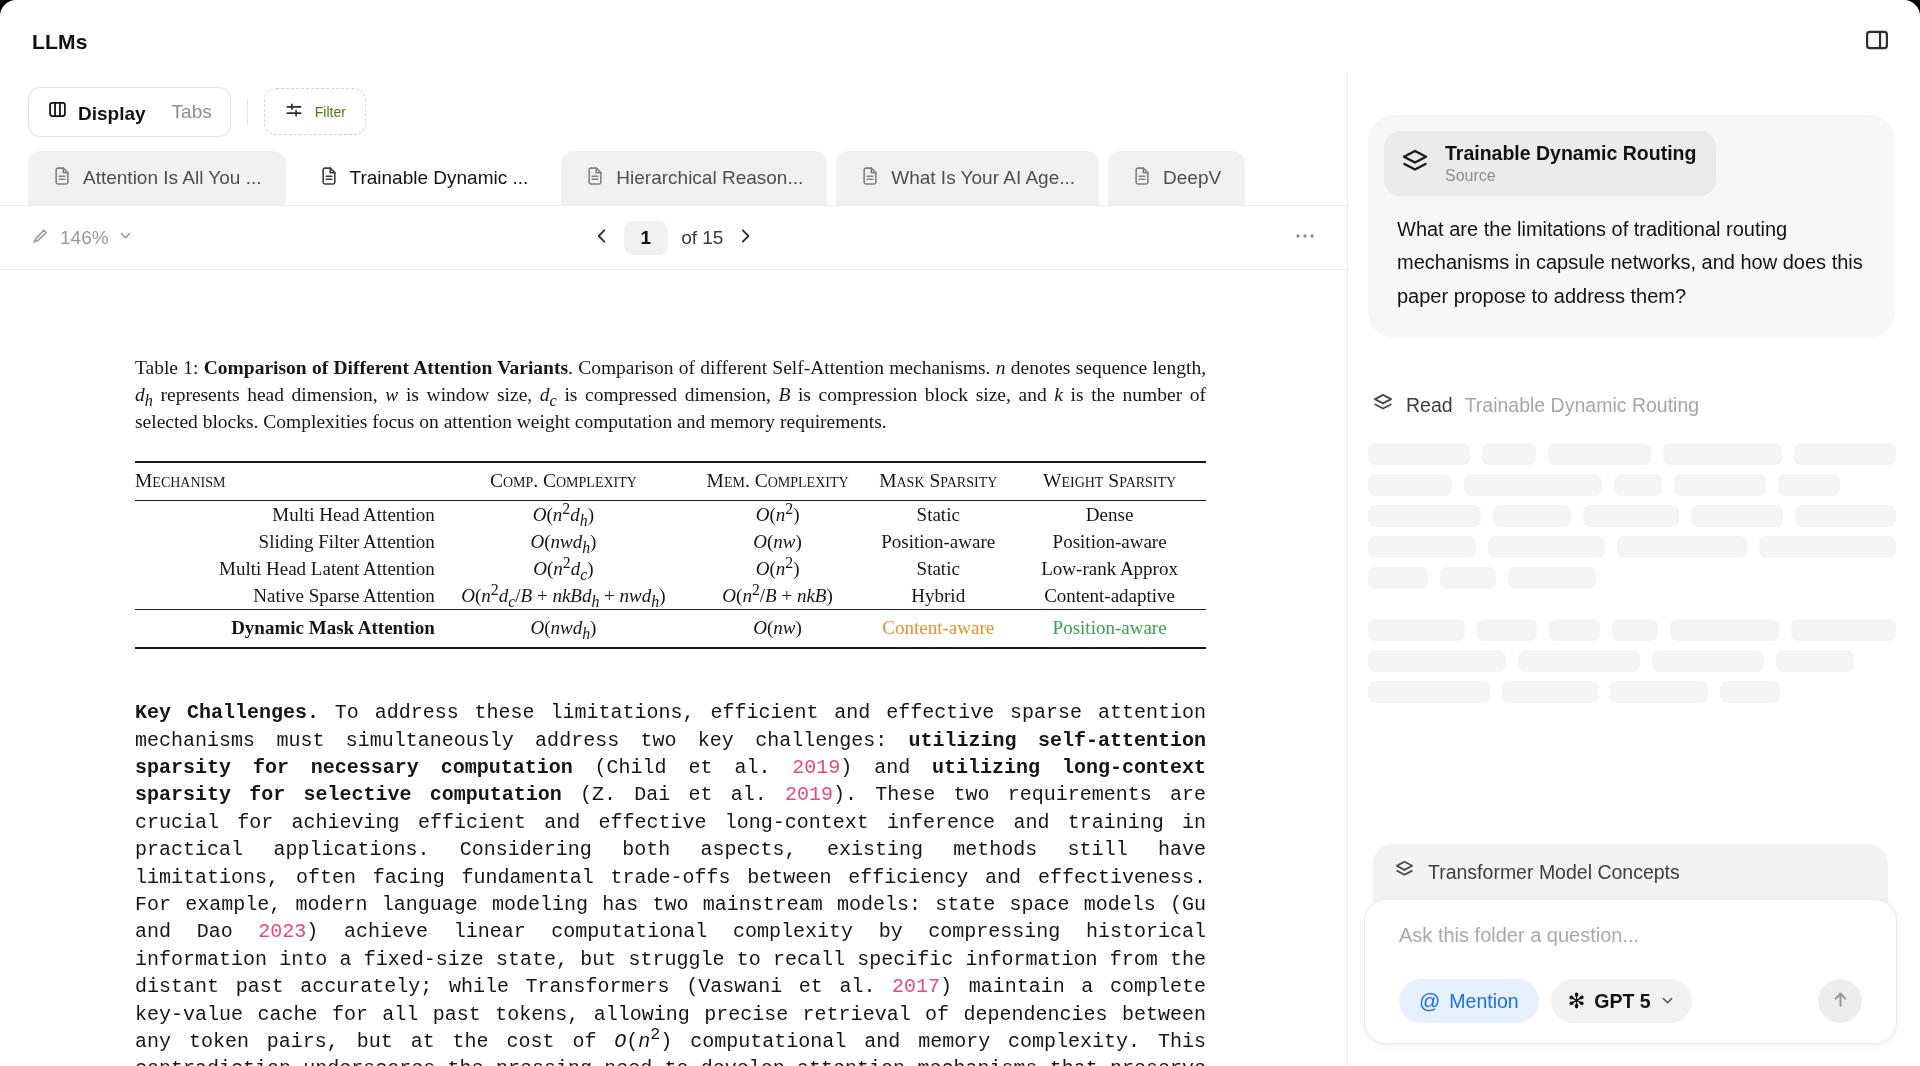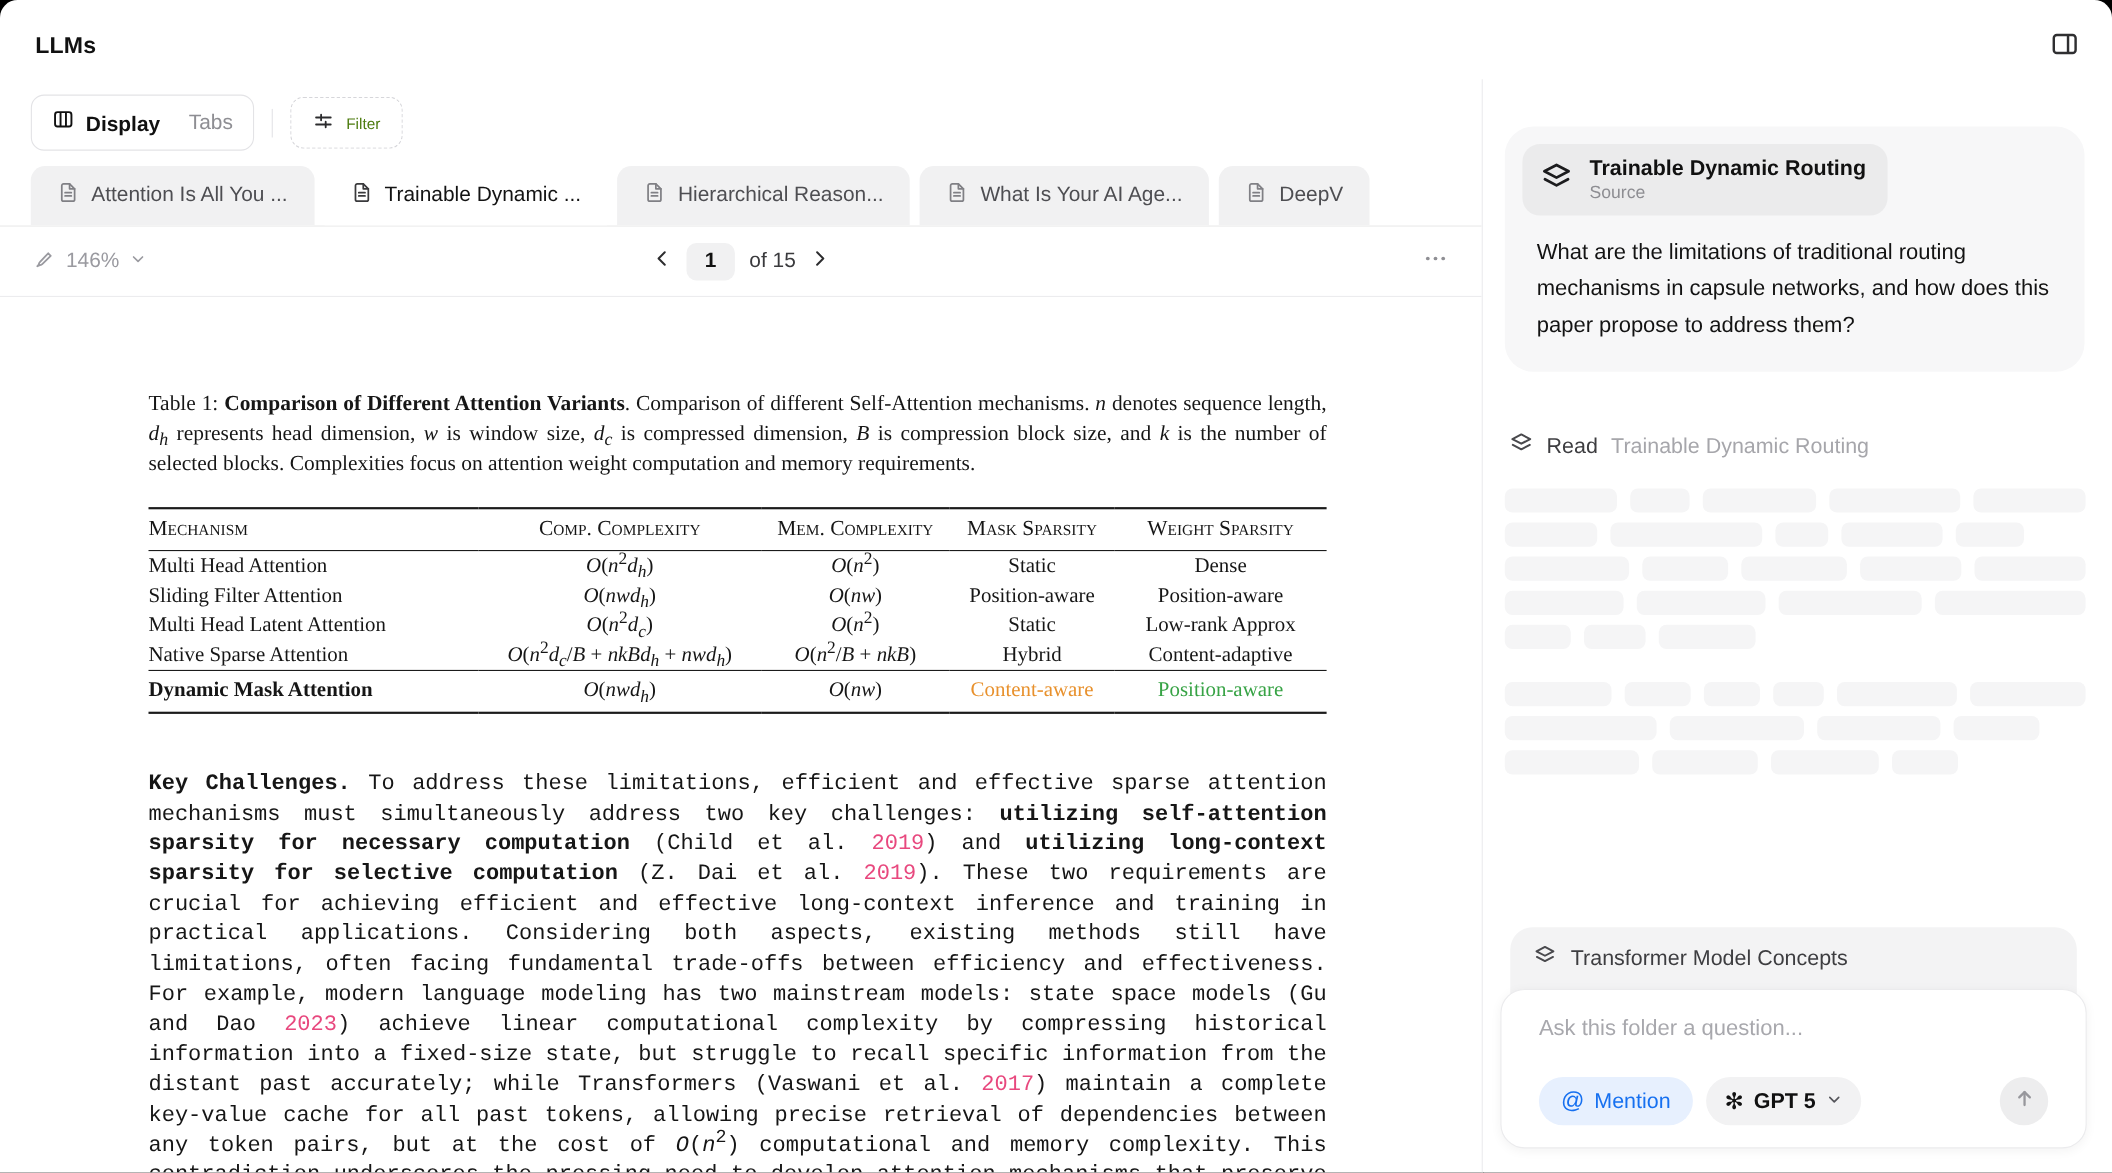--- a/index.html
+++ b/index.html
@@ -56,21 +56,21 @@
   
   .doc { padding:84px 0 0 135px; width:1346px; font-family:"Liberation Serif", serif; color:#161616; }
   .doc-inner { width:1071px; }
   .caption { font-size:19.5px; line-height:1.39; text-align:justify; }
   .paper-table { width:100%; margin-top:26px; border-collapse:collapse; font-size:19px;
     border-top:2px solid #1b1b1b; border-bottom:2px solid #1b1b1b; }
   .paper-table th { font-weight:normal; font-variant:small-caps; font-size:19.5px; text-align:center;
     padding:7px 0 8px; border-bottom:1.5px solid #1b1b1b; }
   .paper-table th:first-child { text-align:left; }
   .paper-table td { text-align:center; padding:2.5px 0; }
-  .paper-table td:first-child { text-align:left; }
+  .paper-table td:first-child { text-align:right; }
   .paper-table tr.last-row td { border-top:1.2px solid #1b1b1b; padding-top:7px; padding-bottom:8px; }
   .para { margin-top:50px; font-size:20px; line-height:1.37; text-align:justify;font-family:Liberation Mono, monospace; }
   .pagenum { margin-top:42px; text-align:center; font-size:19px; }
   .b { font-weight:bold; } .i { font-style:italic; }
   .c-cite { color:#e8487e; } .c-orange { color:#e8912d; } .c-green { color:#37a345; }
   sup,sub { line-height:0; }
 
   
   .panel { position:absolute; top:72px; left:1349px; right:0; bottom:0; background:#fff;
     display:flex; flex-direction:column; }

